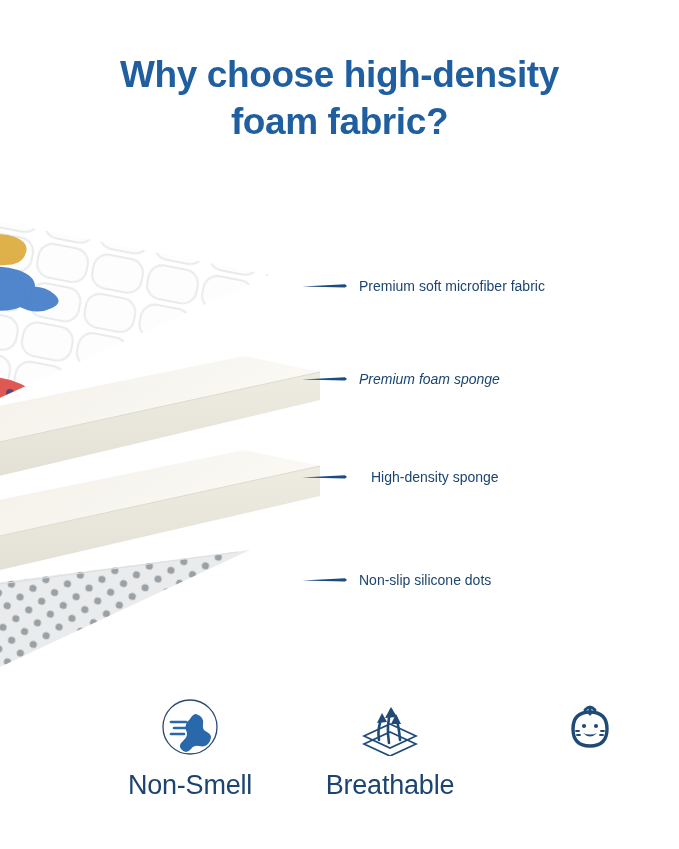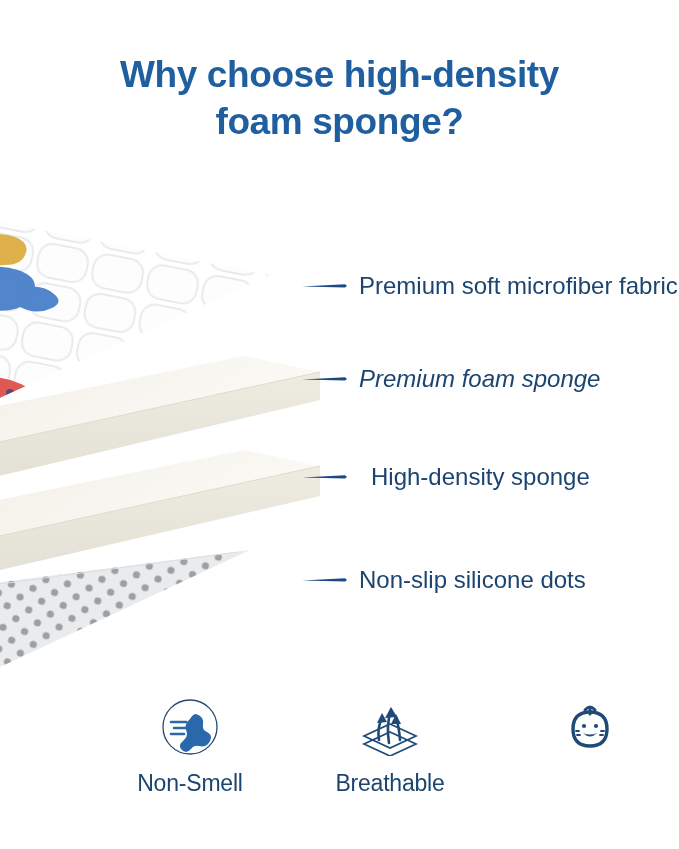--- a/index.html
+++ b/index.html
@@ -50,21 +50,21 @@
     align-items: center;
     height: 24px;
   }
   .leader {
     width: 45px;
     height: 8px;
     flex: 0 0 auto;
   }
   .callout-text {
     margin-left: 12px;
-    font-size: 24px;
+    font-size: 14px;
     color: #1b4570;
     white-space: nowrap;
     line-height: 1;
   }
   #callout-0 { left: 302px; top: 274px; }
   #callout-1 { left: 302px; top: 367px; font-style: italic; }
   #callout-2 { left: 302px; top: 465px; gap: 12px; }
   #callout-3 { left: 302px; top: 568px; }
 
   
@@ -84,35 +84,35 @@
     width: 130px;
   }
   .feature-icon {
     height: 64px;
     display: flex;
     align-items: center;
     justify-content: center;
   }
   .feature-label {
     margin-top: 11px;
-    font-size: 23px;
+    font-size: 27px;
     color: #1b4570;
     white-space: nowrap;
     font-weight: 300;
     letter-spacing: -0.2px;
   }
 </style>
 </head>
 <body>
 
 <div id="page">
 
   <div class="title">
     <span class="title-line">Why choose high-density</span>
-    <span class="title-line">foam sponge?</span>
+    <span class="title-line">foam fabric?</span>
   </div>
 
   <div class="product">
     <svg width="340" height="545" viewBox="0 0 340 545" xmlns="http://www.w3.org/2000/svg">
       <defs>
         <clipPath id="clipFabric">
           <polygon points="-60,60 270,125 -60,275"></polygon>
         </clipPath>
         <pattern id="quilt" width="56" height="40" patternUnits="userSpaceOnUse" patternTransform="rotate(11)">
           <rect width="56" height="40" fill="#ffffff"></rect>

